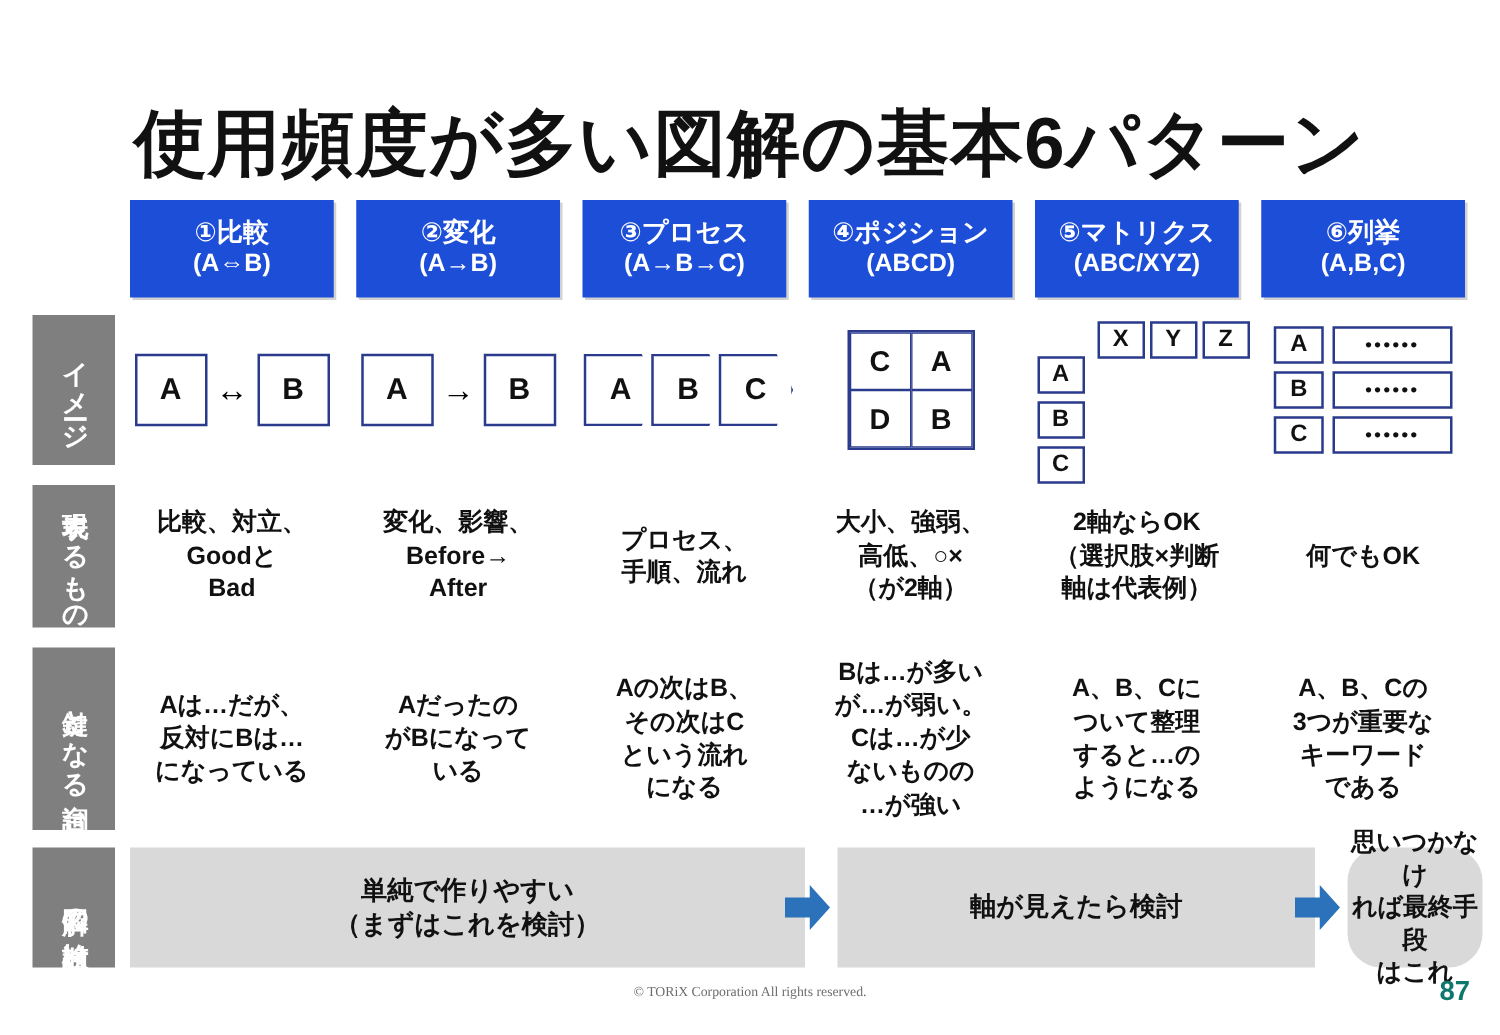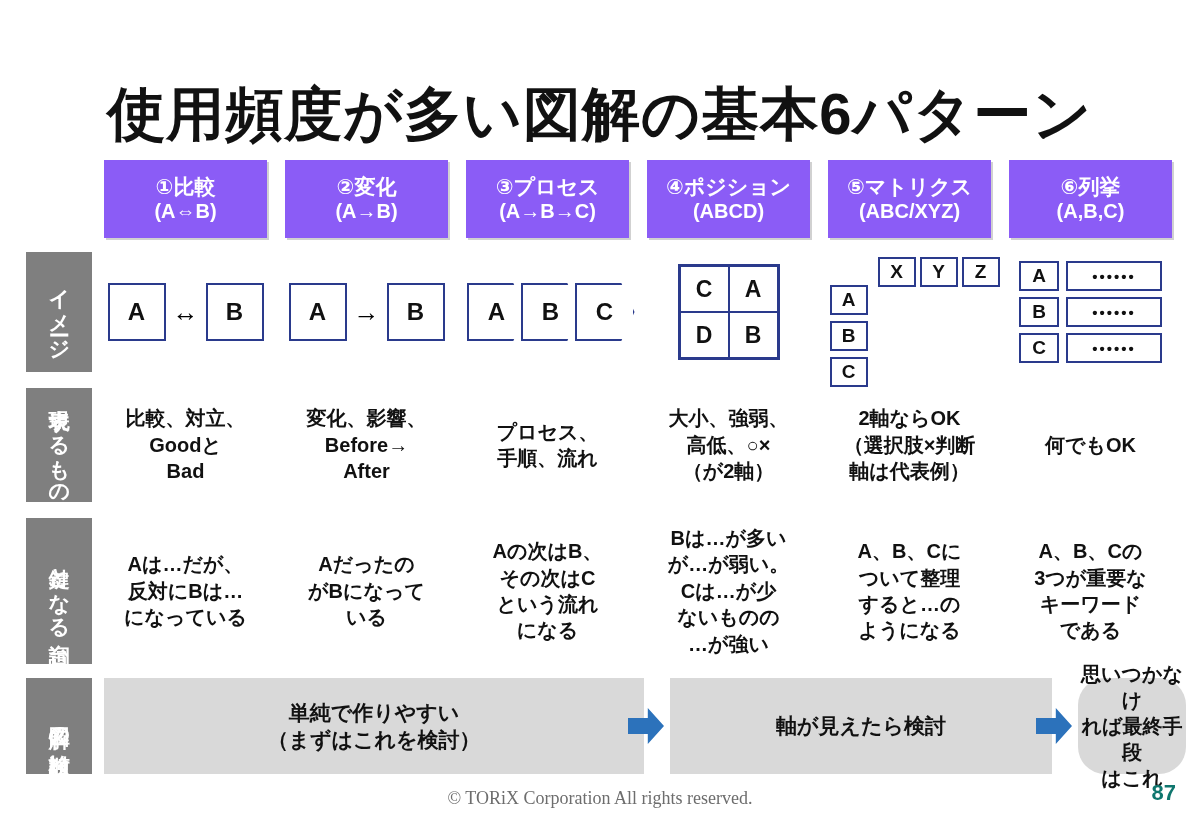--- a/index.html
+++ b/index.html
@@ -21,21 +21,21 @@
     color:#111111;
     white-space:nowrap;
     margin-top:48px;
   }
 
   
   .col-headers{position:absolute;left:104px;top:160px;width:1068px;height:78px;
     display:flex;gap:18px;}
   .col-head{
     flex:1 1 0;
-    background:#8b5cf6;
+    background:#1d4ed8;
     color:#ffffff;
     display:flex;flex-direction:column;align-items:center;justify-content:center;
     font-weight:bold;font-size:21px;line-height:1.18;
     text-align:center;
     box-shadow:2px 2px 0 rgba(0,0,0,.18);
   }
   .col-head .l2{font-size:20px;}
 
   
   .rowlabel{
@@ -134,21 +134,21 @@
     background:#2c72bb;
     clip-path:polygon(0 28%,55% 28%,55% 0,100% 50%,55% 100%,55% 72%,0 72%);
   }
   #arr-1{left:524px;}
   #arr-2{left:932px;}
 
   
   .footer{
     position:absolute;left:0;top:788px;width:1200px;text-align:center;
     font-family:"Liberation Serif","DejaVu Serif",serif;
-    font-size:18px;color:#6d6d6d;
+    font-size:11px;color:#6d6d6d;
   }
   .pageno{
     position:absolute;right:24px;top:780px;
     font-size:22px;font-weight:bold;color:#0f766e;
   }
 </style>
 </head>
 <body>
 
 <div class="slide">

